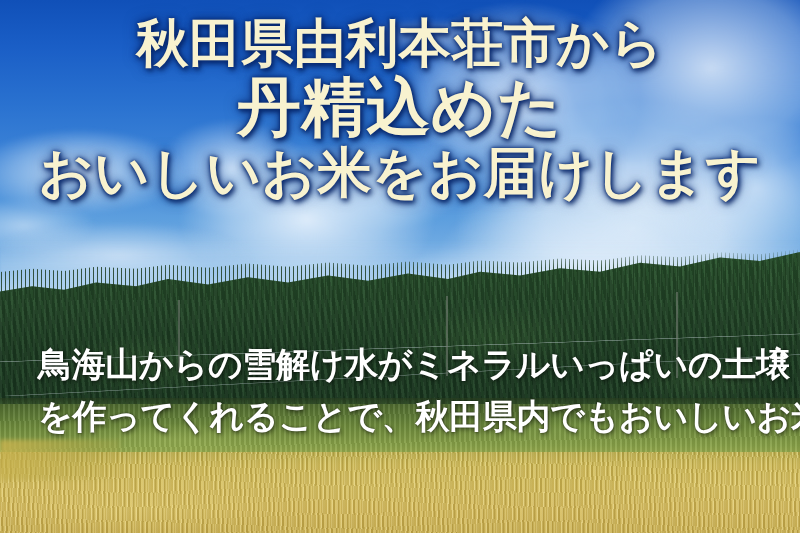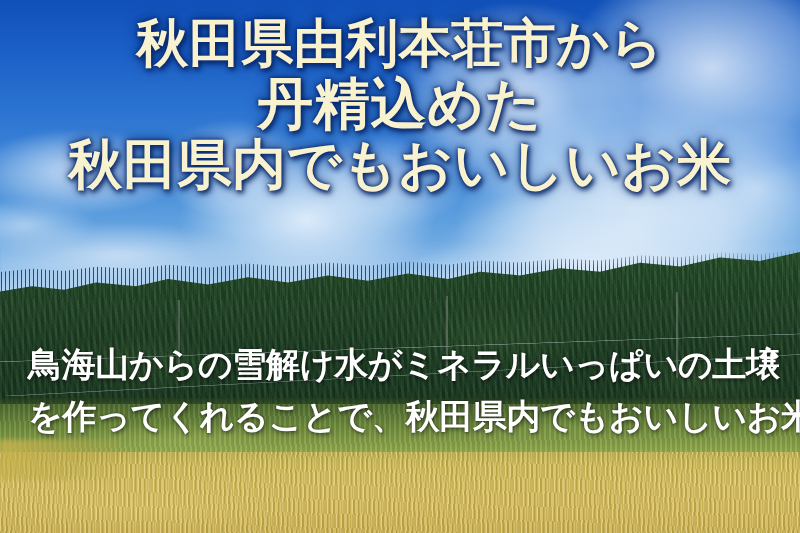--- a/index.html
+++ b/index.html
@@ -231,27 +231,27 @@
     font-family: "Liberation Serif", "DejaVu Serif", serif;
     font-weight: 700;
     letter-spacing: .01em;
     text-shadow:
       0 0 3px rgba(8,40,110,.95),
       0 0 7px rgba(8,40,110,.85),
       0 0 14px rgba(10,45,120,.70),
       2px 3px 5px rgba(5,28,85,.80);
   }
   .hl-1 { font-size: 52px; padding-bottom: 6px; }
-  .hl-2 { font-size: 56px; padding-bottom: 6px; }
+  .hl-2 { font-size: 64px; padding-bottom: 6px; }
   .hl-3 { font-size: 54px; }
 
   
   .bodycopy {
     position: absolute;
-    left: 28px; top: 338px;
+    left: 38px; top: 338px;
     width: 750px;
     pointer-events: none;
     text-align: right;
   }
   .bodycopy .bl {
     display: block;
     color: #ffffff;
     font-family: "DejaVu Sans", "Liberation Sans", sans-serif;
     font-weight: 700;
     font-size: 34px;
@@ -288,21 +288,21 @@
   <div class="field-edge"></div>
   <div class="field-green"></div>
   <div class="field-green-tex"></div>
   <div class="field-gold"></div>
   <div class="field-gold-tex"></div>
   <div class="field-gold-left"></div>
 
   <div class="headline">
     <span class="hl hl-1">秋田県由利本荘市から</span>
     <span class="hl hl-2">丹精込めた</span>
-    <span class="hl hl-3">秋田県内でもおいしいお米</span>
+    <span class="hl hl-3">おいしいお米をお届けします</span>
   </div>
 
   <div class="bodycopy">
     <span class="bl">鳥海山からの雪解け水がミネラルいっぱいの土壌</span>
     <span class="bl">を作ってくれることで、秋田県内でもおいしいお米</span>
   </div>
 
 </div>
 
 </body></html>

